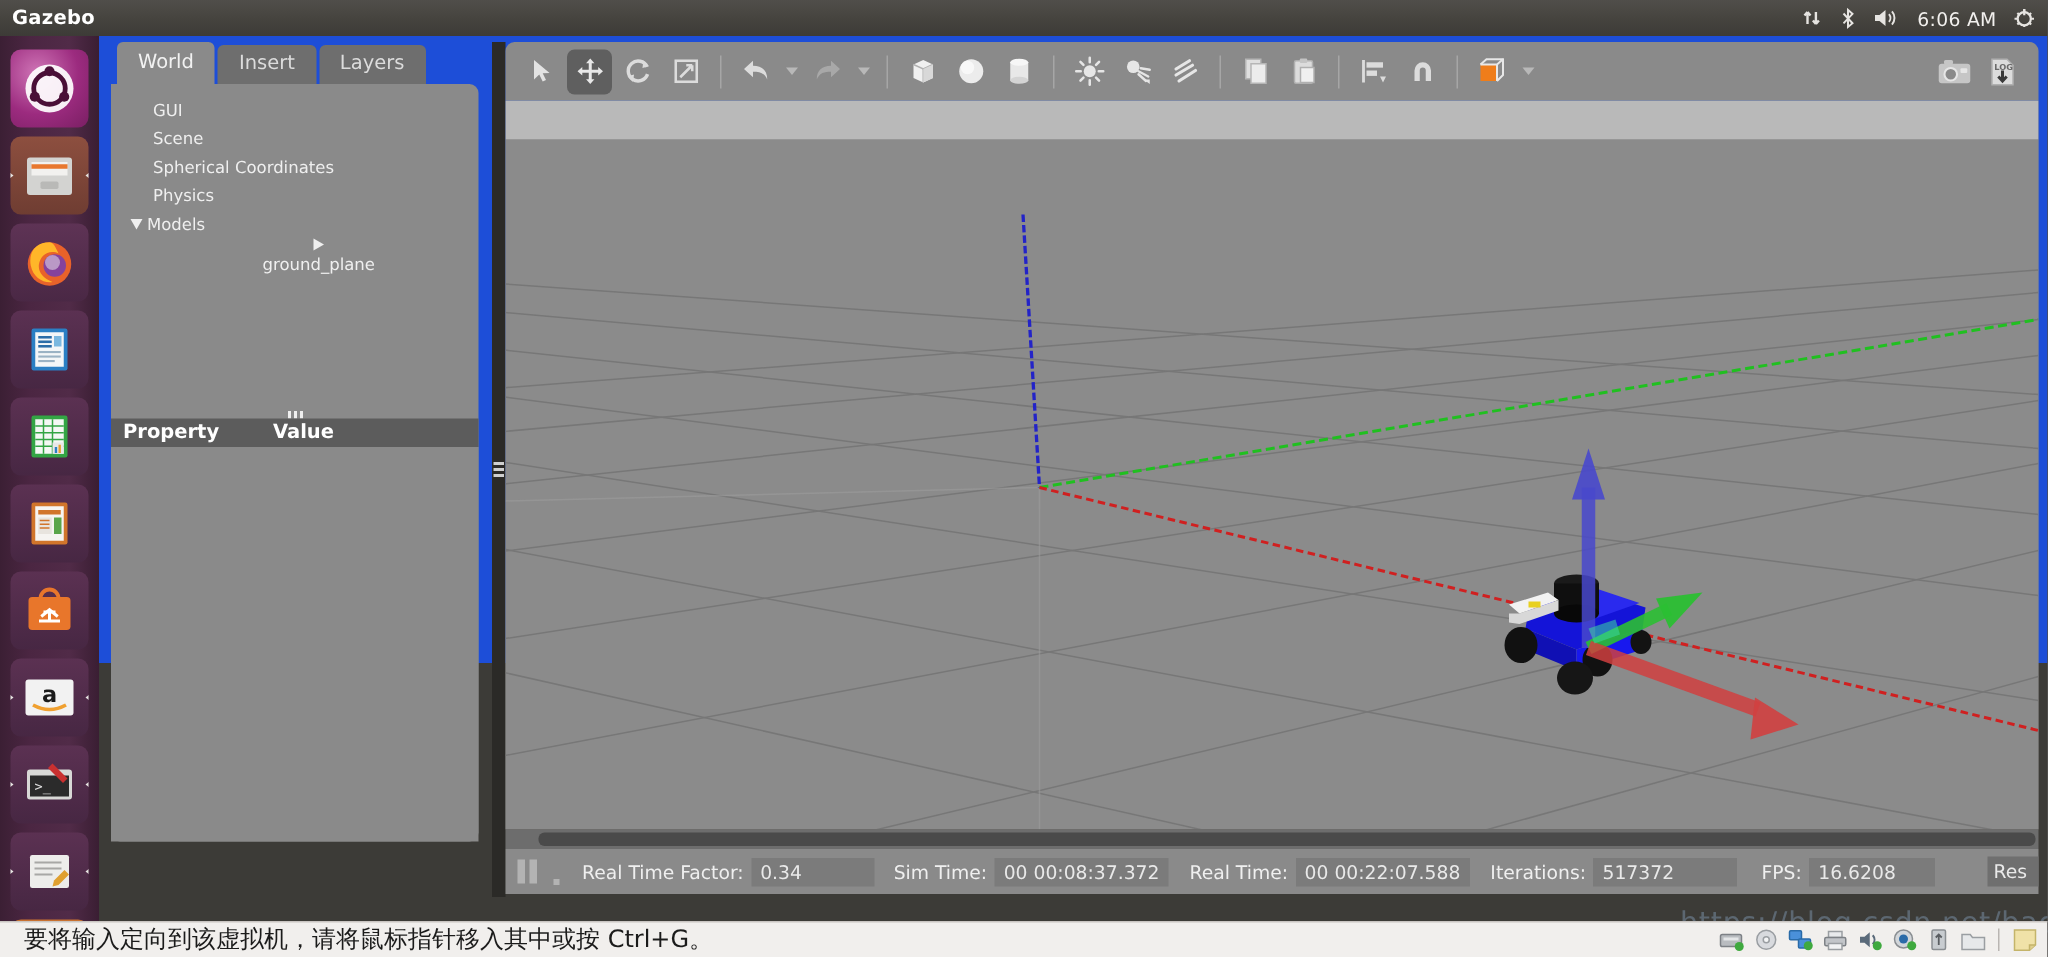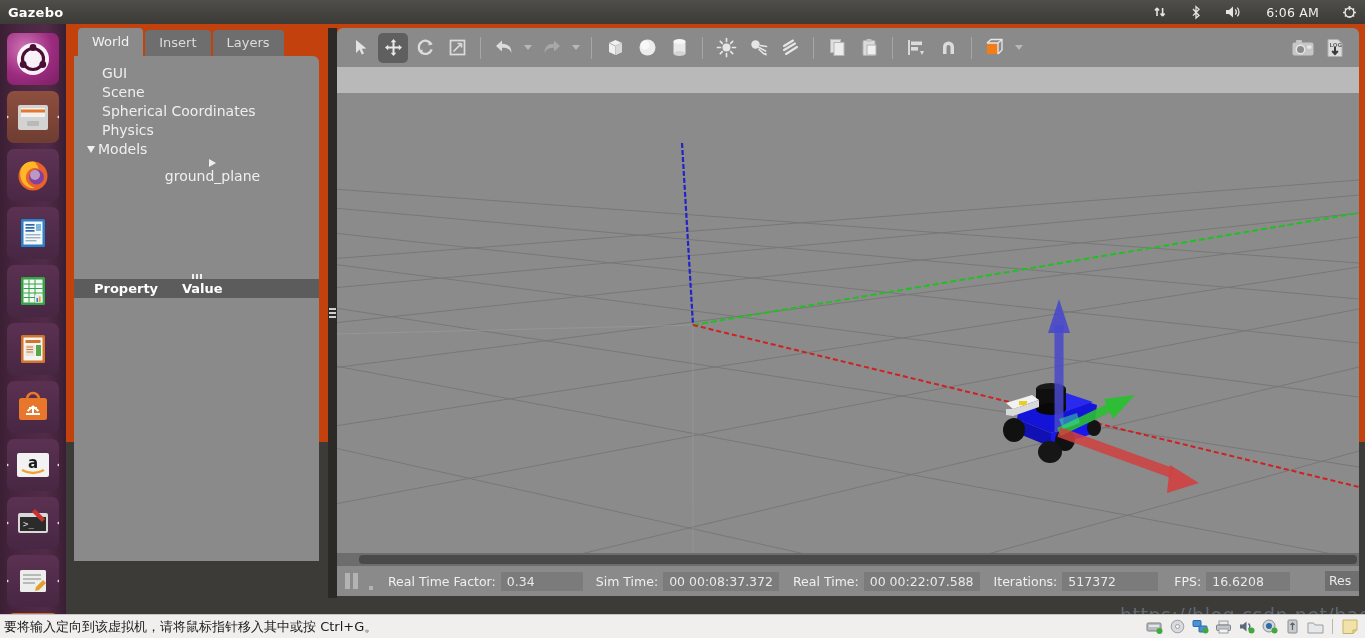--- a/index.html
+++ b/index.html
@@ -14,21 +14,21 @@
   
   #top-panel {
     position: absolute; left: 0; top: 0; width: 1365px; height: 24px;
     background: linear-gradient(to bottom, #504e4a 0%, #46443f 50%, #3d3b37 100%);
     display: flex; align-items: center;
   }
   #top-panel .app-title {
     color: #ffffff; font-size: 13px; font-weight: bold;
     margin-left: 8px; letter-spacing: .2px;
   }
-  #tray { margin-left: auto; display: flex; align-items: center; gap: 23px; padding-right: 8px; }
+  #tray { margin-left: auto; display: flex; align-items: center; gap: 11px; padding-right: 8px; }
   #tray .tray-item { display: flex; align-items: center; color: #e6e4e1; }
   #tray .clock { color: #f2f0ee; font-size: 12.5px; letter-spacing: .2px; }
 
   
   #launcher {
     position: absolute; left: 0; top: 24px; width: 66px; height: 590px;
     background: linear-gradient(to right, #3b1f34 0%, #4b2642 30%, #512b48 70%, #3a1e33 100%);
     padding-top: 5px;
   }
   .launch-icon {
@@ -56,63 +56,63 @@
   }
   .launch-icon.running::after {
     content:''; position:absolute; right:-3px; top:50%; transform:translateY(-50%);
     border-top:4px solid transparent; border-bottom:4px solid transparent;
     border-right:5px solid #e8e6e3;
   }
 
   
   #gazebo {
     position: absolute; left: 66px; top: 24px; width: 1299px; height: 418px;
-    background: #c2410c;
+    background: #1d4ed8;
   }
 
   
   #world-panel {
     position: absolute; left: 8px; top: 4px; width: 255px; height: 570px;
   }
   #tabs { display: flex; height: 28px; align-items: flex-end; gap: 2px; padding-left: 4px; }
   .tab {
     height: 26px; padding: 0 14px; line-height: 26px;
     background: #6e6e6e; color: #dcdcdc; font-size: 13px;
     border-radius: 4px 4px 0 0;
   }
   .tab.active { background: #8a8a8a; color: #f2f2f2; height: 28px; line-height: 28px; }
   #panel-body {
     position: absolute; left: 0; top: 28px; width: 245px; height: 505px;
     background: #8a8a8a; border-radius: 0 6px 6px 6px;
   }
   #tree { padding: 8px 0 0 0; }
   .tree-row {
     display: flex; align-items: center; height: 19px;
-    color: #efefef; font-size: 14px; white-space: nowrap;
+    color: #efefef; font-size: 11px; white-space: nowrap;
   }
   .tree-row .tw { width: 14px; display: flex; align-items: center; justify-content: center; }
   .tree-row .lbl { line-height: 19px; }
   .lvl0 { padding-left: 28px; }
   .lvl0x { padding-left: 10px; }
   .lvl1 { padding-left: 32px; flex-direction: column; }
   .caret-r { width:0;height:0;border-top:4.5px solid transparent;border-bottom:4.5px solid transparent;border-left:7px solid #efefef; }
   .caret-d { width:0;height:0;border-left:4.5px solid transparent;border-right:4.5px solid transparent;border-top:7px solid #efefef; }
 
   #prop-split {
     position: absolute; left: 0; top: 215px; width: 245px; height: 10px;
     display: flex; align-items: center; justify-content: center;
   }
   #prop-split .grip { display:flex; gap:2px; }
   #prop-split .grip i { width:2px; height:5px; background:#efefef; display:block; }
   #prop-header {
     position: absolute; left: 0; top: 223px; width: 245px; height: 19px;
     background: #5c5c5c; display: flex; align-items: center;
     color: #ffffff; font-size: 13px; font-weight: bold;
   }
-  #prop-header .c1 { width: 108px; padding-left: 20px; }
+  #prop-header .c1 { width: 108px; padding-left: 8px; }
   #prop-body { position:absolute; left:0; top:242px; width:245px; height:263px; background:#8a8a8a; }
 
   
   #splitter {
     position: absolute; left: 262px; top: 4px; width: 9px; height: 570px;
     background: #2b2a27; display: flex; align-items: center; justify-content: center;
   }
   #splitter .grip { display:flex; flex-direction:column; gap:2px; }
   #splitter .grip i { width:7px; height:2px; background:#cfcfcf; display:block; }
 
@@ -163,21 +163,21 @@
     position:absolute; right:0; top:5px; height:20px; line-height:20px;
     background:#6f6f6f; color:#e9e9e9; font-size:12.5px; padding:0 4px; overflow:hidden; width:34px;
   }
 
   
   #vm-status {
     position: absolute; left: 0; top: 614px; width: 1365px; height: 24px;
     background: #f1efed; border-top: 1px solid #c9c5c2;
     display: flex; align-items: center;
   }
-  #vm-msg { font-size: 13px; color: #1b1b1b; margin-left: 4px;
+  #vm-msg { font-size: 16px; color: #1b1b1b; margin-left: 16px;
             font-family: "DejaVu Sans","Liberation Sans",sans-serif; }
   #vm-devices { margin-left:auto; display:flex; align-items:center; gap:5px; padding-right:6px; }
   .dev { width:18px; height:16px; display:flex; align-items:center; justify-content:center; }
   #watermark {
     position:absolute; left:1120px; top:604px; font-size:19px;
     color:rgba(140,170,200,.40); letter-spacing:.5px; white-space:nowrap;
     font-family:"DejaVu Sans","Liberation Sans",sans-serif;
   }
   #vm-sep { width:1px; height:15px; background:#b9b5b2; margin:0 3px; }
 </style>

